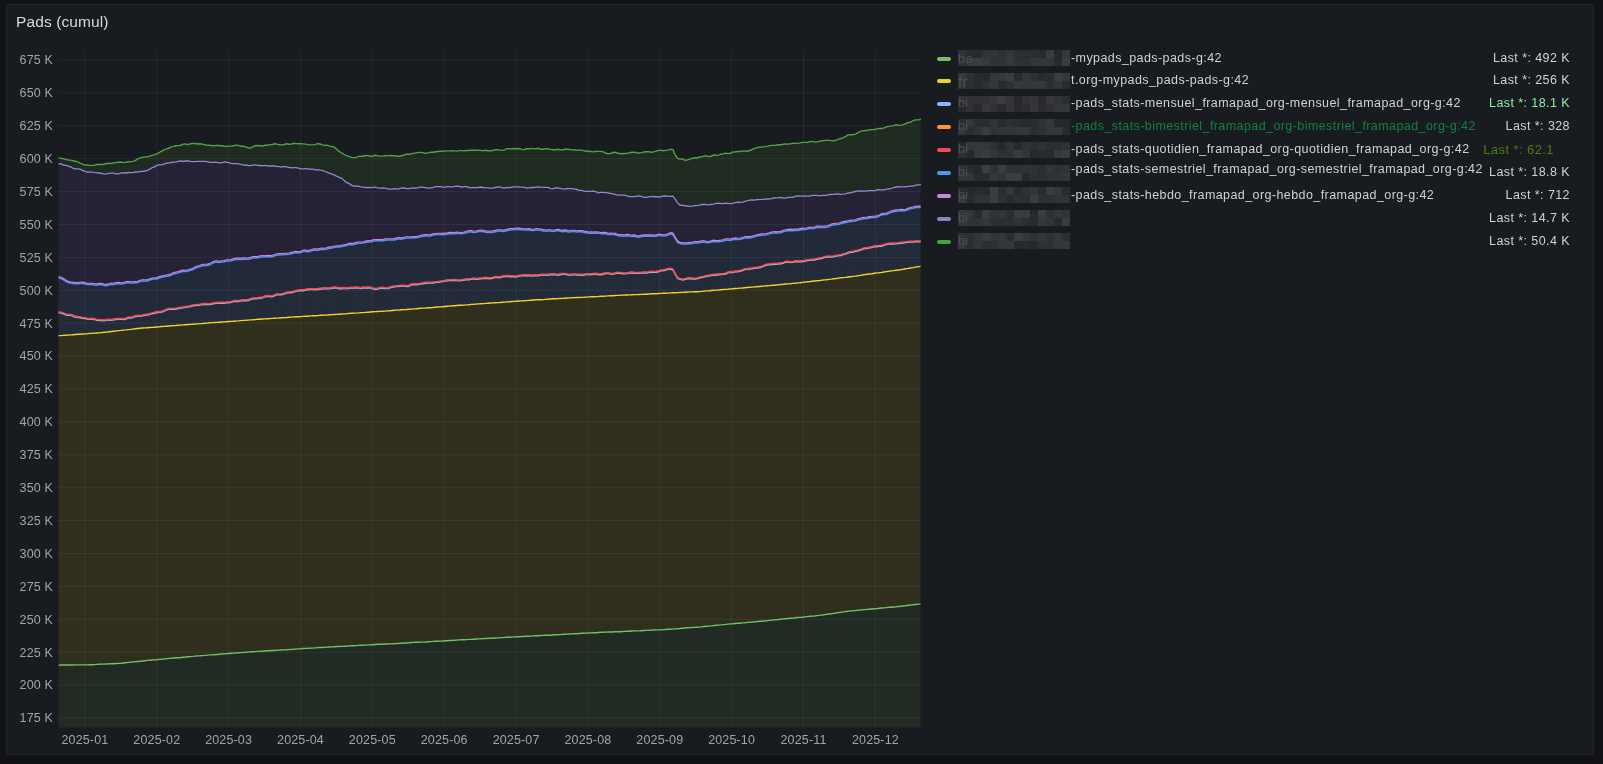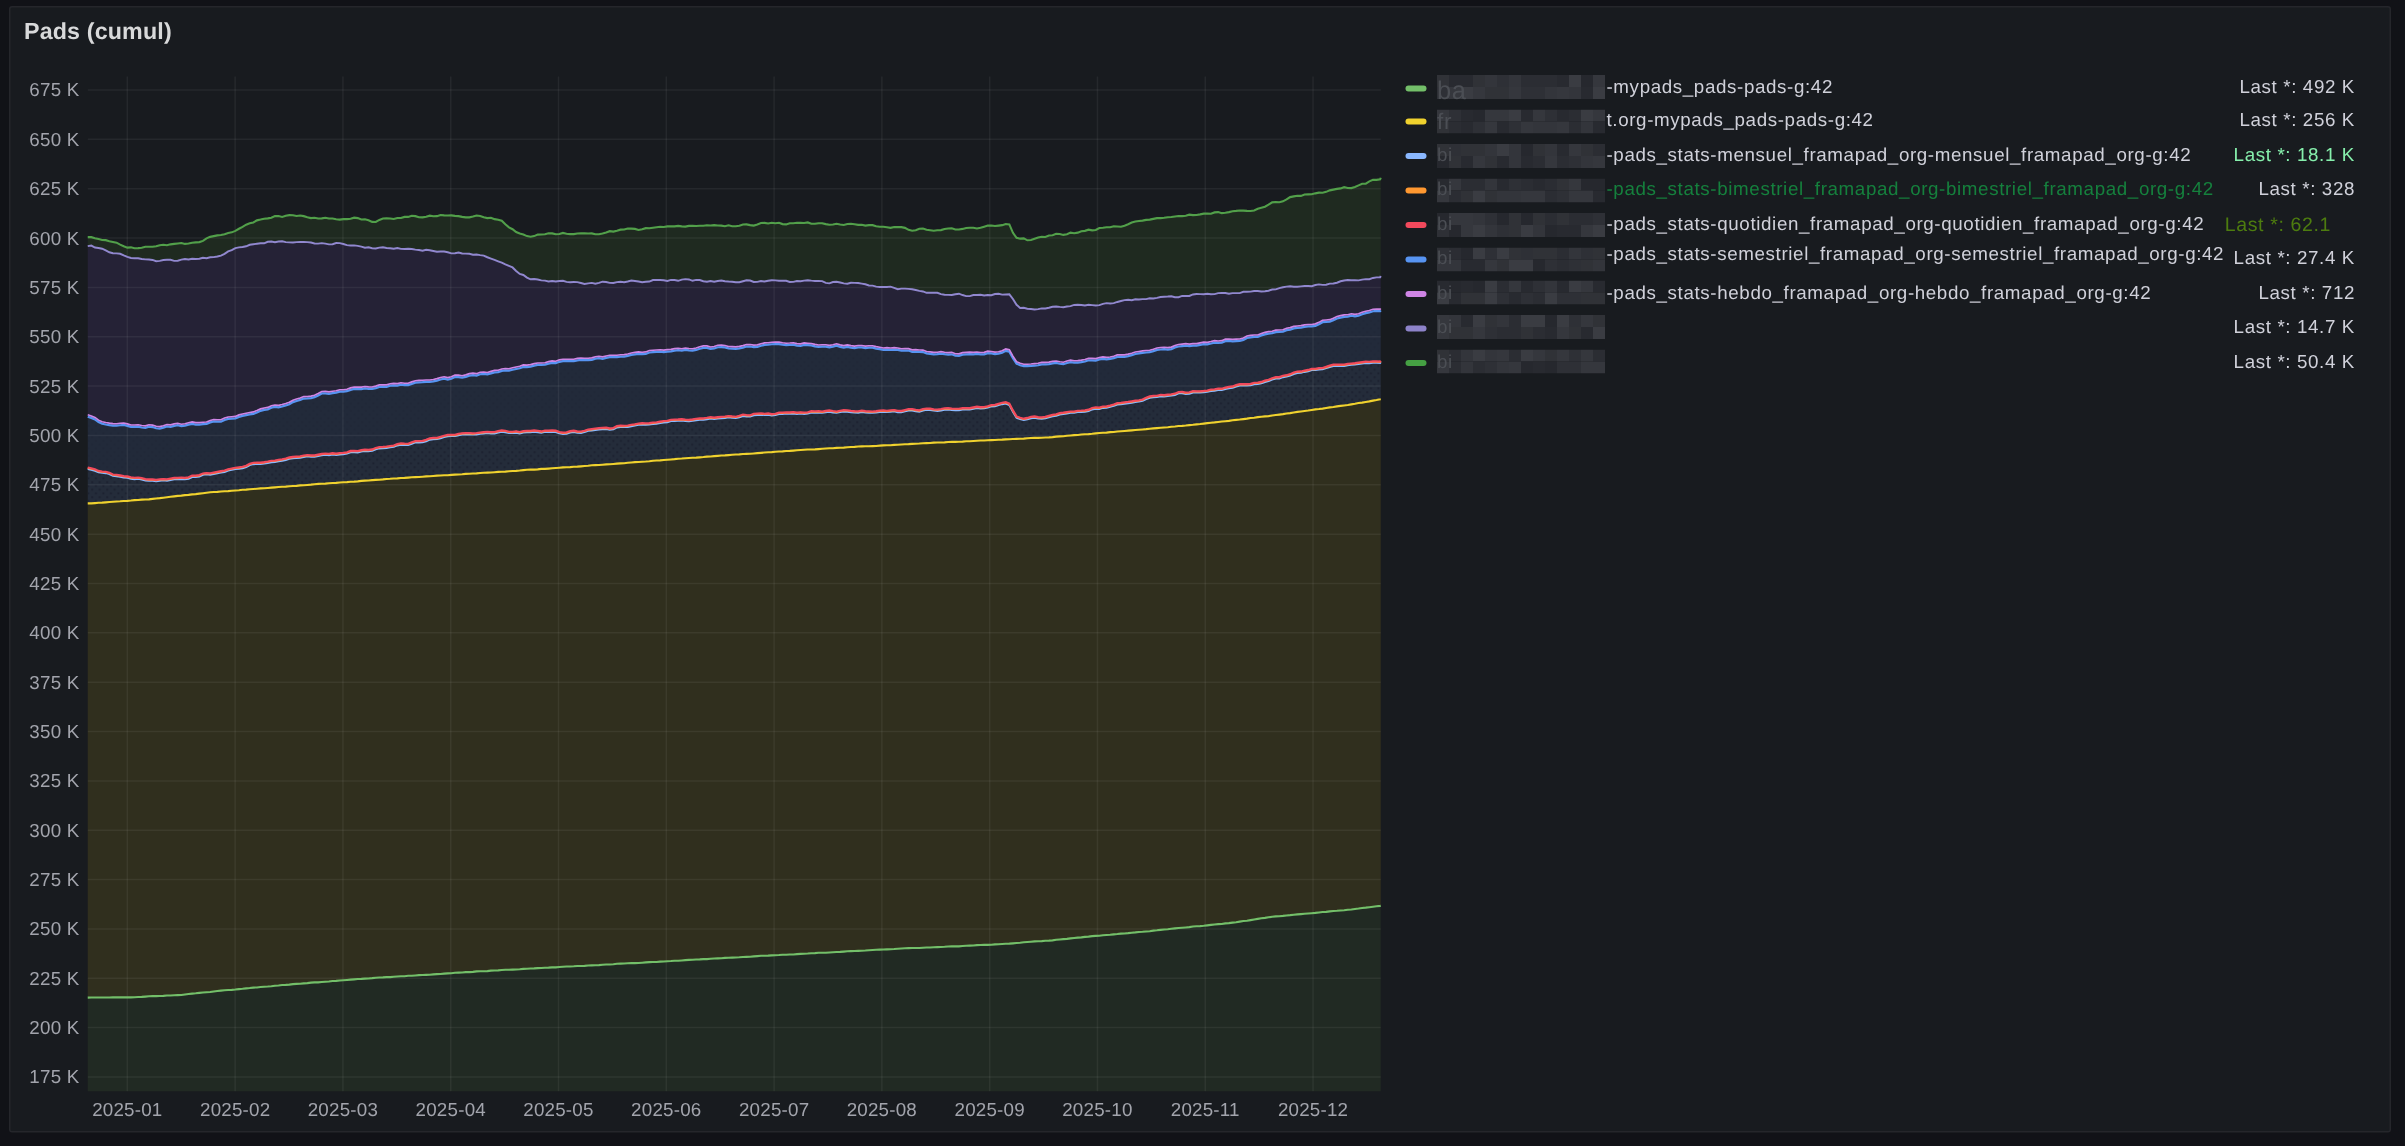--- a/index.html
+++ b/index.html
@@ -1,17 +1,17 @@
 <!DOCTYPE html>
 <html><head><meta charset="utf-8"><style>
 html,body{margin:0;padding:0;background:#111217;width:1603px;height:764px;overflow:hidden}
 *{box-sizing:border-box}
 body{font-family:"Liberation Sans",sans-serif}
 #panel{position:absolute;left:6px;top:4px;width:1588px;height:751px;background:#181b1f;border:1px solid #25262b;border-radius:2px}
-#title{position:absolute;left:16px;top:13px;font-size:15.5px;font-weight:700;color:#d8d9da;letter-spacing:.1px}
+#title{position:absolute;left:16px;top:13px;font-size:15.5px;font-weight:400;color:#d8d9da;letter-spacing:.1px}
 </style></head>
 <body>
 <div id="panel"></div>
 <div id="title">Pads (cumul)</div>
 <svg width="1603" height="764" viewBox="0 0 1603 764" style="position:absolute;left:0;top:0">
 <defs>
       <pattern id="dots" width="5" height="5" patternUnits="userSpaceOnUse">
         <rect x="0.8" y="0.8" width="1.3" height="1.3" fill="#151827"></rect>
         <rect x="3.3" y="3.3" width="1.3" height="1.3" fill="#151827"></rect>
       </pattern>
@@ -130,21 +130,21 @@
         <rect x="40" y="8" width="8" height="8" fill="#303237"></rect>
         <rect x="48" y="8" width="8" height="8" fill="#35373d"></rect>
         <rect x="56" y="8" width="8" height="8" fill="#2e3036"></rect>
         <rect x="64" y="8" width="8" height="8" fill="#2e3036"></rect>
         <rect x="72" y="8" width="8" height="8" fill="#33353b"></rect>
         <rect x="80" y="8" width="8" height="8" fill="#35373d"></rect>
         <rect x="88" y="8" width="8" height="8" fill="#33353b"></rect>
         <rect x="96" y="8" width="8" height="8" fill="#282a30"></rect>
         <rect x="104" y="8" width="8" height="8" fill="#3a3c42"></rect>
       </svg>
-<span style="position:absolute;left:22px;top:3.5px;font-size:17px;letter-spacing:.42px;color:#4b4e54">ba</span>
+<span style="position:absolute;left:22px;top:3.5px;font-size:13px;letter-spacing:.42px;color:#4b4e54">ba</span>
 <span style="position:absolute;left:135px;top:3.5px;font-size:12.5px;letter-spacing:.42px;color:#d0d1da;white-space:nowrap">-mypads_pads-pads-g:42</span>
 <span style="position:absolute;right:0;top:3.5px;font-size:12.5px;letter-spacing:.42px;color:#d0d1da;white-space:nowrap">Last *: 492 K</span>
 </div>
 <div style="position:absolute;left:0;top:22.9px;width:634px;height:22.9px">
 <span style="position:absolute;left:1px;top:9.5px;width:14px;height:4px;border-radius:2px;background:#f0d22e"></span>
 <svg width="112" height="16" viewBox="0 0 112 16" style="position:absolute;left:22px;top:3px">
         <rect x="0" y="0" width="8" height="8" fill="#35373d"></rect>
         <rect x="8" y="0" width="8" height="8" fill="#2e3036"></rect>
         <rect x="16" y="0" width="8" height="8" fill="#282a30"></rect>
         <rect x="24" y="0" width="8" height="8" fill="#26282e"></rect>
@@ -312,21 +312,21 @@
         <rect x="56" y="8" width="8" height="8" fill="#3a3c42"></rect>
         <rect x="64" y="8" width="8" height="8" fill="#26282e"></rect>
         <rect x="72" y="8" width="8" height="8" fill="#2e3036"></rect>
         <rect x="80" y="8" width="8" height="8" fill="#2b2d33"></rect>
         <rect x="88" y="8" width="8" height="8" fill="#2e3036"></rect>
         <rect x="96" y="8" width="8" height="8" fill="#303237"></rect>
         <rect x="104" y="8" width="8" height="8" fill="#33353b"></rect>
       </svg>
 <span style="position:absolute;left:22px;top:3.5px;font-size:12.5px;letter-spacing:.42px;color:#4b4e54">bi</span>
 <span style="position:absolute;left:135px;top:0;font-size:12.5px;letter-spacing:.42px;color:#d0d1da;white-space:nowrap">-pads_stats-semestriel_framapad_org-semestriel_framapad_org-g:42</span>
-<span style="position:absolute;right:0;top:3.5px;font-size:12.5px;letter-spacing:.42px;color:#d0d1da;white-space:nowrap">Last *: 27.4 K</span>
+<span style="position:absolute;right:0;top:3.5px;font-size:12.5px;letter-spacing:.42px;color:#d0d1da;white-space:nowrap">Last *: 18.8 K</span>
 </div>
 <div style="position:absolute;left:0;top:137.4px;width:634px;height:22.9px">
 <span style="position:absolute;left:1px;top:9.5px;width:14px;height:4px;border-radius:2px;background:#cf85e5"></span>
 <svg width="112" height="16" viewBox="0 0 112 16" style="position:absolute;left:22px;top:3px">
         <rect x="0" y="0" width="8" height="8" fill="#282a30"></rect>
         <rect x="8" y="0" width="8" height="8" fill="#26282e"></rect>
         <rect x="16" y="0" width="8" height="8" fill="#282a30"></rect>
         <rect x="24" y="0" width="8" height="8" fill="#26282e"></rect>
         <rect x="32" y="0" width="8" height="8" fill="#3a3c42"></rect>
         <rect x="40" y="0" width="8" height="8" fill="#2b2d33"></rect>

